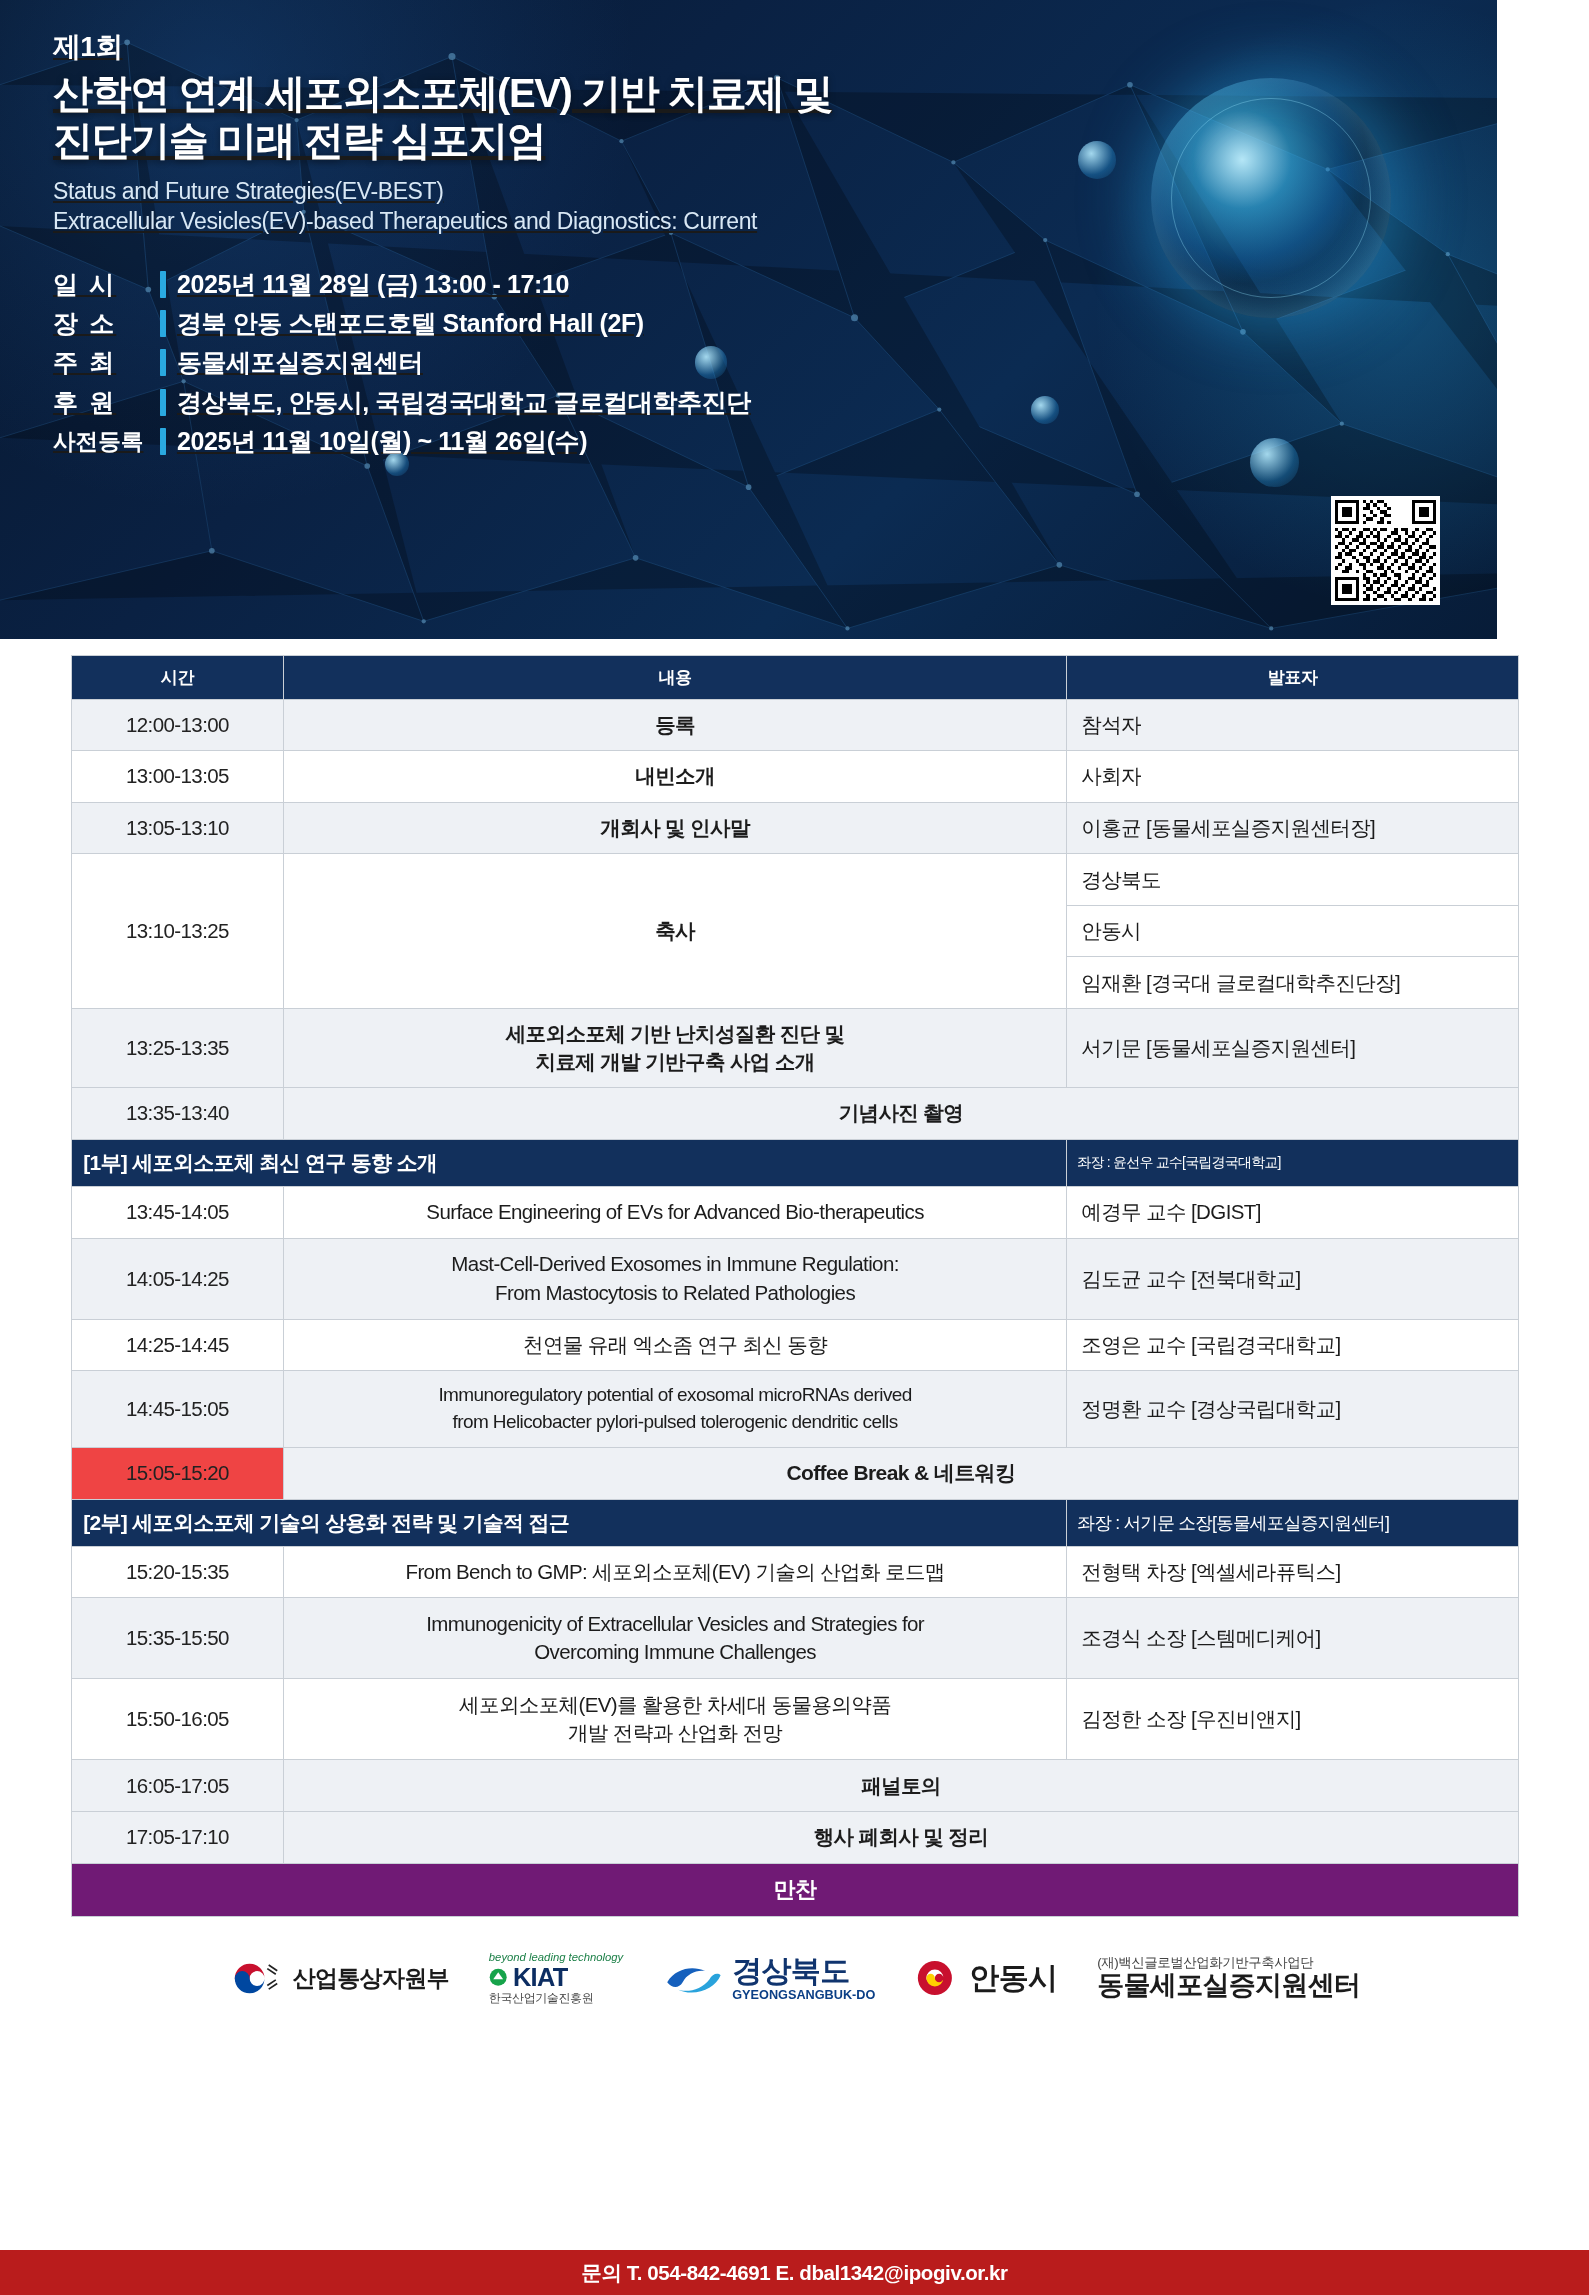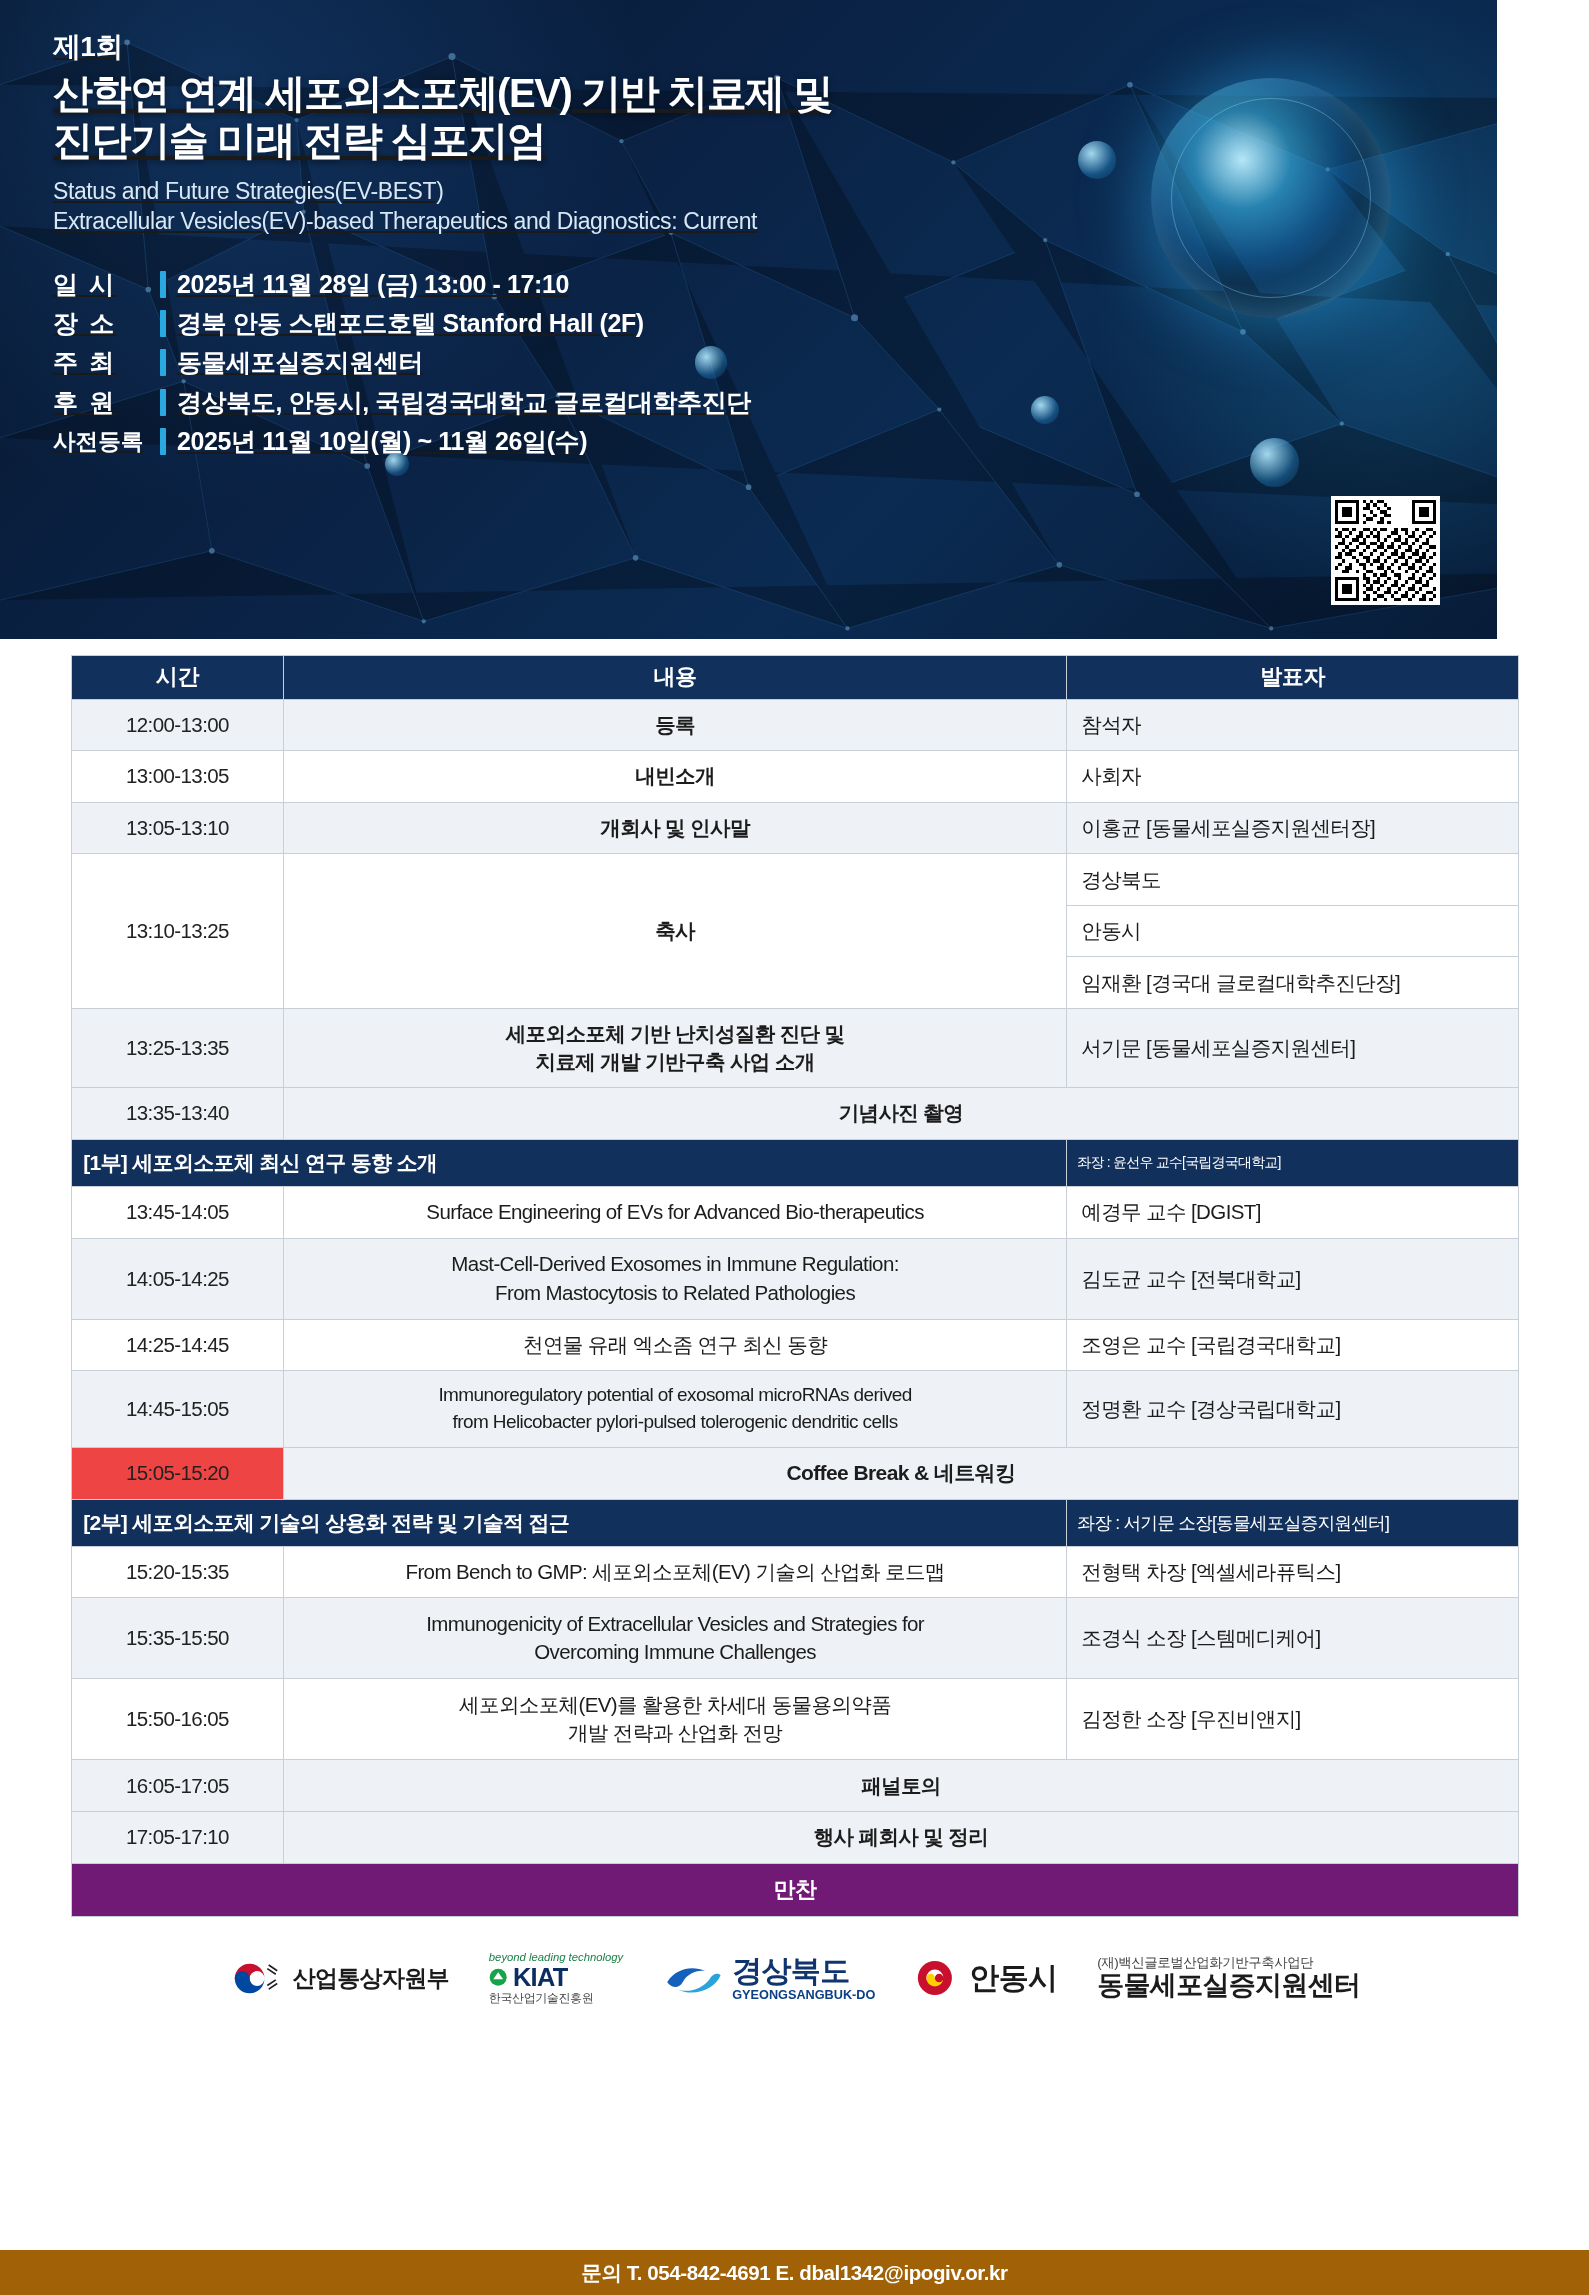--- a/index.html
+++ b/index.html
@@ -72,21 +72,21 @@
     width:109px; height:109px; background:#ffffff; padding:4.2px; z-index:4;
   }
   .qr svg { display:block; }
 
   
   .table-wrap { padding:15.5px 71px 0 71px; }
   table.agenda { width:1448px; border-collapse:collapse; }
   table.agenda td, table.agenda th { border:0.7px solid #c9cfd6; }
 
   thead th {
-    background:#12305c; color:#ffffff; font-size:22px; font-weight:bold;
+    background:#12305c; color:#ffffff; font-size:17px; font-weight:bold;
     height:44px; letter-spacing:-0.4px;
   }
   .col-time { width:212px; }
   .col-cont { width:784px; }
   .col-spk  { width:452px; }
 
   td { font-size:20.5px; color:#1c1c1c; letter-spacing:-0.6px; }
   td.time { text-align:center; padding:10px 0; color:#222; }
   td.cont { text-align:center; padding:11.3px 15.5px; }
   td.spk  { text-align:left; padding:11.3px 14px; }
@@ -120,21 +120,21 @@
   .sp { display:flex; align-items:center; gap:10px; }
   .sp-txt { font-size:23px; font-weight:bold; color:#1b1b1b; letter-spacing:-0.7px; }
   .sp-sub { font-size:12px; color:#444; letter-spacing:-0.4px; }
   .sp-en { font-size:12.7px; color:#0b3f86; font-weight:bold; letter-spacing:0px; }
   .kiat-top { font-size:11.3px; color:#1a7f46; font-style:italic; }
   .kiat-main { font-size:25.4px; font-weight:bold; color:#0c2d62; letter-spacing:-0.7px;}
   .left-stack { display:flex; flex-direction:column; line-height:1.12; }
 
   .contact {
     position:absolute; left:0; bottom:0; width:1589px; height:45px;
-    background:#a16207; color:#ffffff; font-size:20.5px; font-weight:bold;
+    background:#b91c1c; color:#ffffff; font-size:20.5px; font-weight:bold;
     display:flex; align-items:center; justify-content:center; letter-spacing:-0.4px;
   }
 </style>
 </head>
 <body>
 
 <div class="hero">
 
   <svg class="hero-net" width="1589" height="639" viewBox="0 0 2250 905" preserveAspectRatio="none">
     <g stroke="#3f8fd0" stroke-width="1" opacity="0.45">

